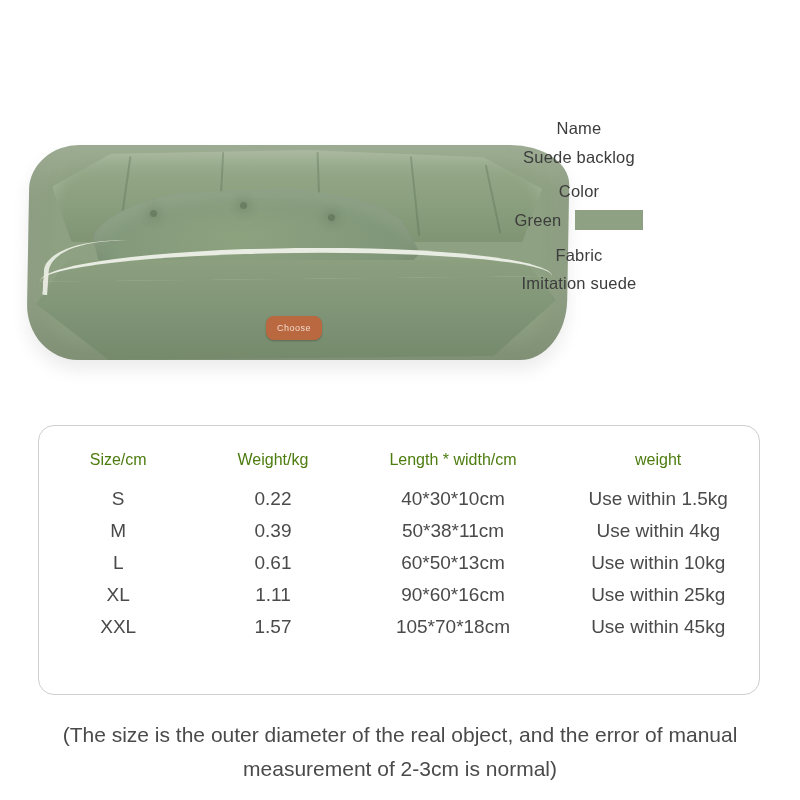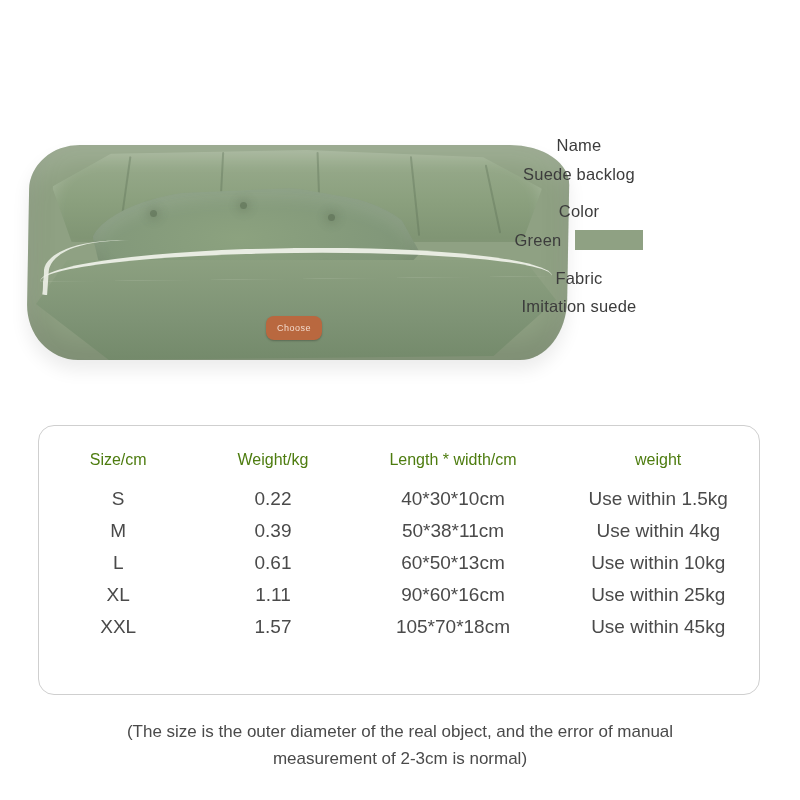--- a/index.html
+++ b/index.html
@@ -158,21 +158,20 @@
     color: #3c3c3c;
     line-height: 1.25;
   }
   .spec-block {
     margin-bottom: 14px;
   }
   .spec-key {
     display: block;
     margin-bottom: 8px;
     letter-spacing: 0.2px;
-    margin-top: 17px;
   }
   .spec-val {
     display: block;
     letter-spacing: 0.2px;
   }
   .color-row {
     display: flex;
     align-items: center;
     justify-content: center;
     gap: 14px;
@@ -227,21 +226,21 @@
   th.th-dims { text-align: center; }
   th.th-usage { text-align: center; }
 
   
   .footnote {
     position: absolute;
     left: 0;
     top: 718px;
     width: 800px;
     text-align: center;
-    font-size: 17px;
+    font-size: 21px;
     color: #4a4a4a;
     line-height: 1.6;
   }
 </style>
 </head>
 <body>
 
 <div class="page">
 
   <div class="product-area">

